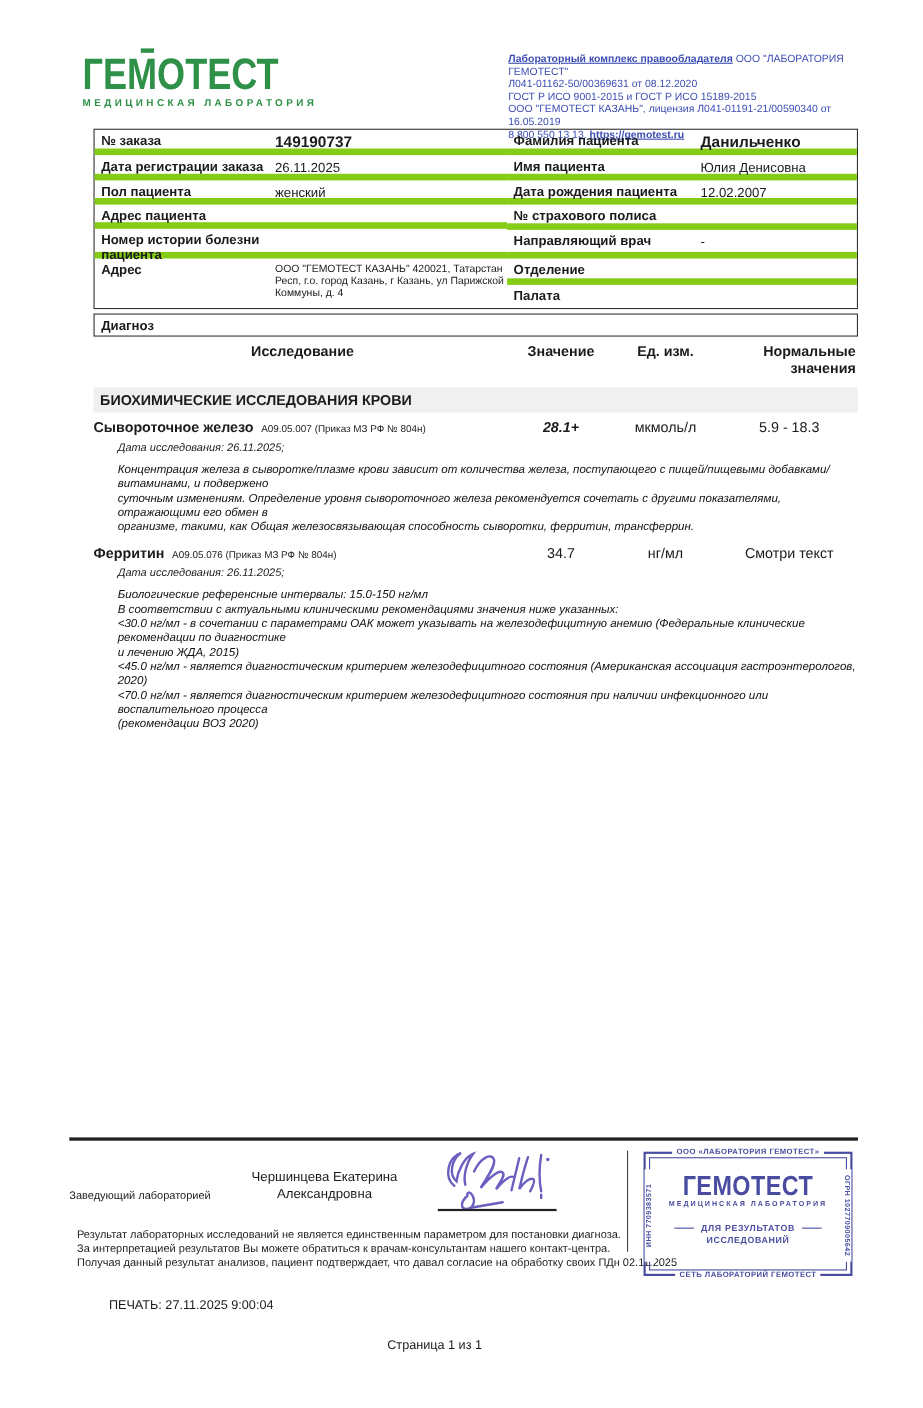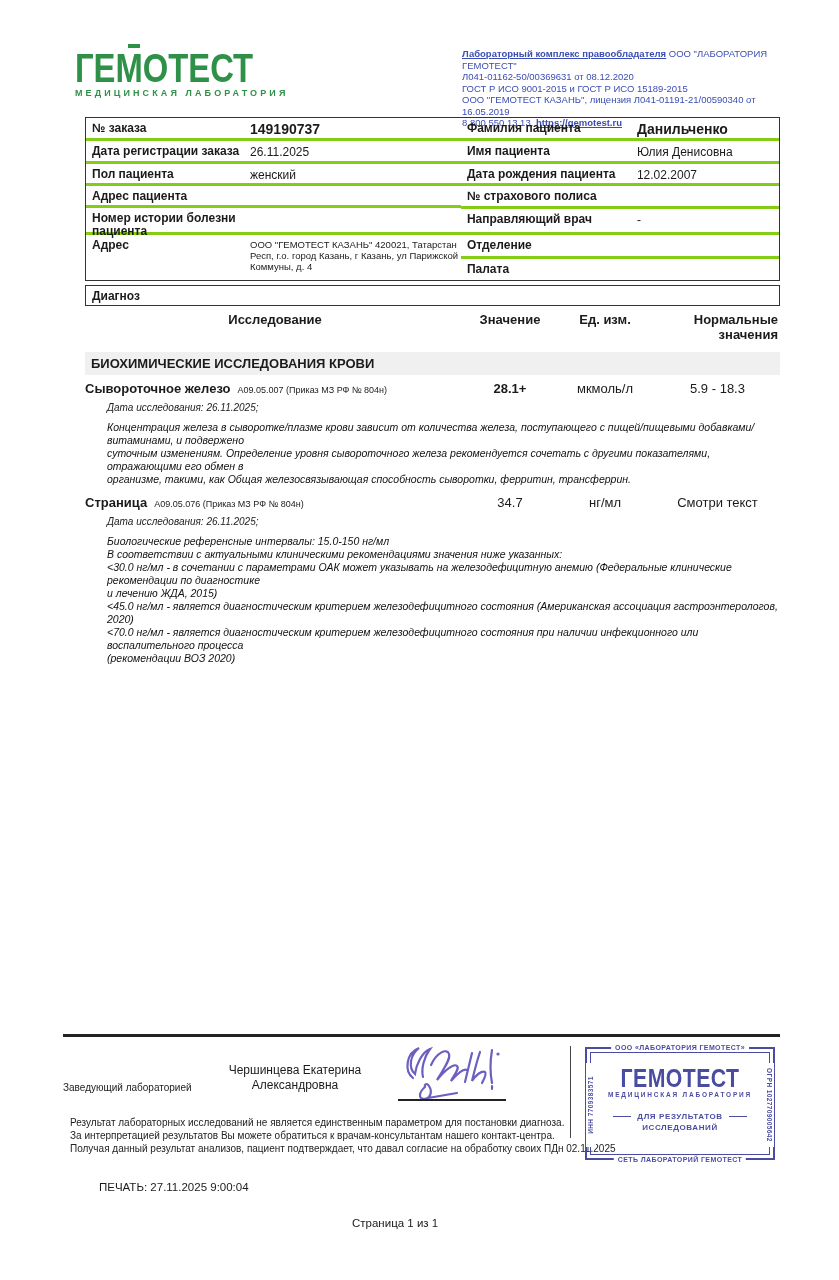--- a/index.html
+++ b/index.html
@@ -12,21 +12,21 @@
   .logo-brand { font-size:40px; font-weight:bold; color:#2f9148; letter-spacing:0px; transform:scaleX(0.82); transform-origin:left; line-height:36px; }
   .logo-sub { font-size:9px; font-weight:bold; color:#2f9148; letter-spacing:3.1px; margin-top:2px; }
 
   .head-info { position:absolute; left:462px; top:48px; width:330px; font-size:9.5px; line-height:11.5px; color:#3b4db3; }
   .hi-link { text-decoration:underline; font-weight:bold; cursor:pointer; }
 
   
   .order-box { position:absolute; left:85px; top:117px; width:695px; height:164px; border:1.5px solid #333; display:flex; }
   .order-left { width:376px; }
   .order-right { width:319px; }
-  .orow { display:flex; border-bottom:3px solid #84cc16; padding:4px 0 0 6px; }
+  .orow { display:flex; border-bottom:6px solid #84cc16; padding:4px 0 0 6px; }
   .orow.last { border-bottom:none; }
   .olabel { font-weight:bold; font-size:12px; line-height:12.5px; }
   .order-left .olabel { width:158px; }
   .order-right .olabel { width:170px; }
   .ovalue { font-size:12px; }
   .bigval { font-size:14px; font-weight:bold; line-height:15px; }
   .smallval { font-size:9.5px; line-height:11px; width:210px; }
 
   .diag-box { position:absolute; left:85px; top:285px; width:695px; height:21px; border:1.5px solid #333; padding:3px 0 0 6px; font-weight:bold; font-size:12px; }
 
@@ -35,21 +35,21 @@
   .rgrid { display:grid; grid-template-columns:380px 90px 100px 125px; align-items:start; }
   .rhead { font-weight:bold; font-size:13px; line-height:15px; margin-bottom:10px; }
   .rhead .c1 { text-align:center; }
   .rhead .c2, .rhead .c3 { text-align:center; }
   .rhead .c4 { text-align:right; padding-right:2px; }
   .rsection { background:#f0f0f0; font-weight:bold; font-size:13px; padding:4px 0 4px 6px; margin-bottom:6px; }
   .rrow { font-size:13px; }
   .rname .nm { font-weight:bold; font-size:13px; }
   .rname .code { font-size:9px; color:#222; margin-left:7px; }
   .rval { text-align:center; }
-  .rval.hi { font-weight:bold; }
+  .rval.hi { font-weight:bold; font-style:italic; }
   .runit { text-align:center; }
   .rnorm { text-align:center; }
   .rdate { font-style:italic; font-size:10px; margin:6px 0 0 22px; }
   .rnotes { font-style:italic; font-size:10.5px; line-height:13px; margin:8px 0 0 22px; color:#111; }
   .row2 { margin-top:9px; }
 
   
   .bottom-rule { position:absolute; left:63px; top:1034px; width:717px; height:2.5px; background:#222; }
   .sig-role { position:absolute; left:63px; top:1082px; font-size:10px; }
   .sig-person { position:absolute; left:200px; top:1063px; width:190px; text-align:center; font-size:12px; line-height:15px; }
@@ -179,21 +179,21 @@
     </div>
     <div class="rdate">Дата исследования: 26.11.2025;</div>
     <div class="rnotes">
       <div>Концентрация железа в сыворотке/плазме крови зависит от количества железа, поступающего с пищей/пищевыми добавками/витаминами, и подвержено</div>
       <div>суточным изменениям. Определение уровня сывороточного железа рекомендуется сочетать с другими показателями, отражающими его обмен в</div>
       <div>организме, такими, как Общая железосвязывающая способность сыворотки, ферритин, трансферрин.</div>
     </div>
 
     <div class="rgrid rrow row2">
       <div class="rname">
-        <span class="nm">Страница</span><span class="code">А09.05.076 (Приказ МЗ РФ № 804н)</span>
+        <span class="nm">Ферритин</span><span class="code">А09.05.076 (Приказ МЗ РФ № 804н)</span>
       </div>
       <div class="rval">34.7</div>
       <div class="runit">нг/мл</div>
       <div class="rnorm">Смотри текст</div>
     </div>
     <div class="rdate">Дата исследования: 26.11.2025;</div>
     <div class="rnotes">
       <div>Биологические референсные интервалы: 15.0-150 нг/мл</div>
       <div>В соответствии с актуальными клиническими рекомендациями значения ниже указанных:</div>
       <div>&lt;30.0 нг/мл - в сочетании с параметрами ОАК может указывать на железодефицитную анемию (Федеральные клинические рекомендации по диагностике</div>

